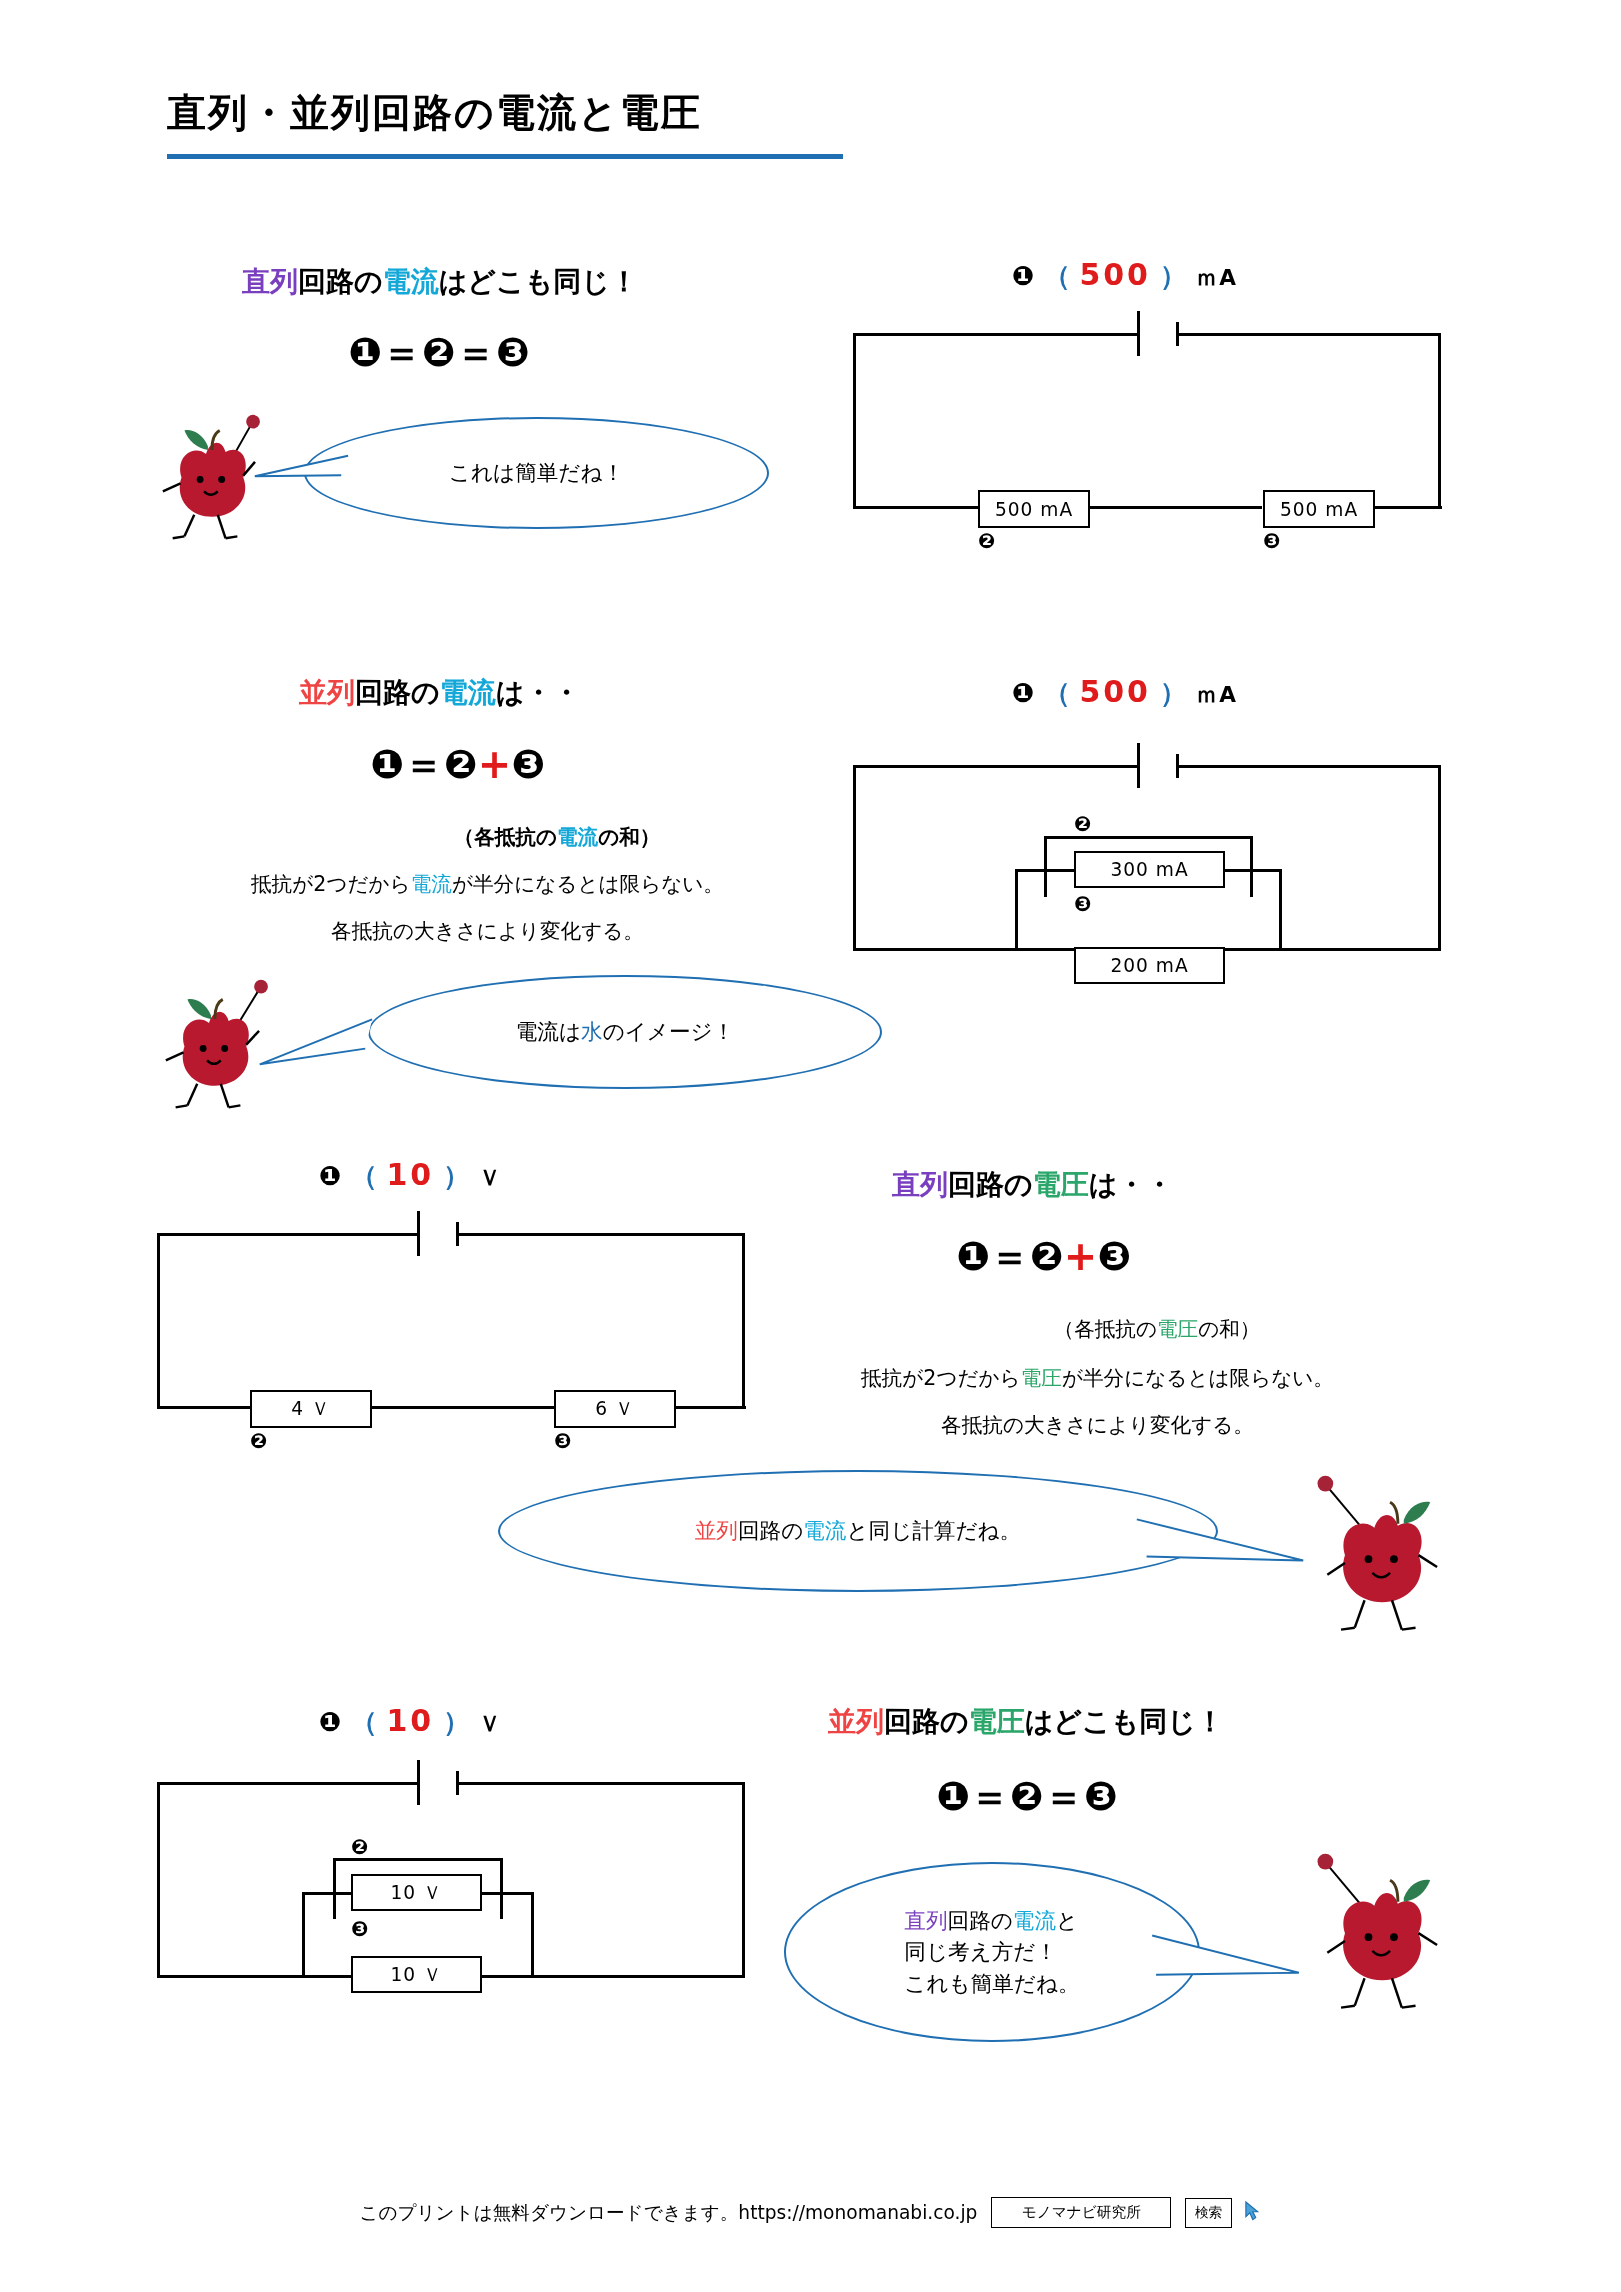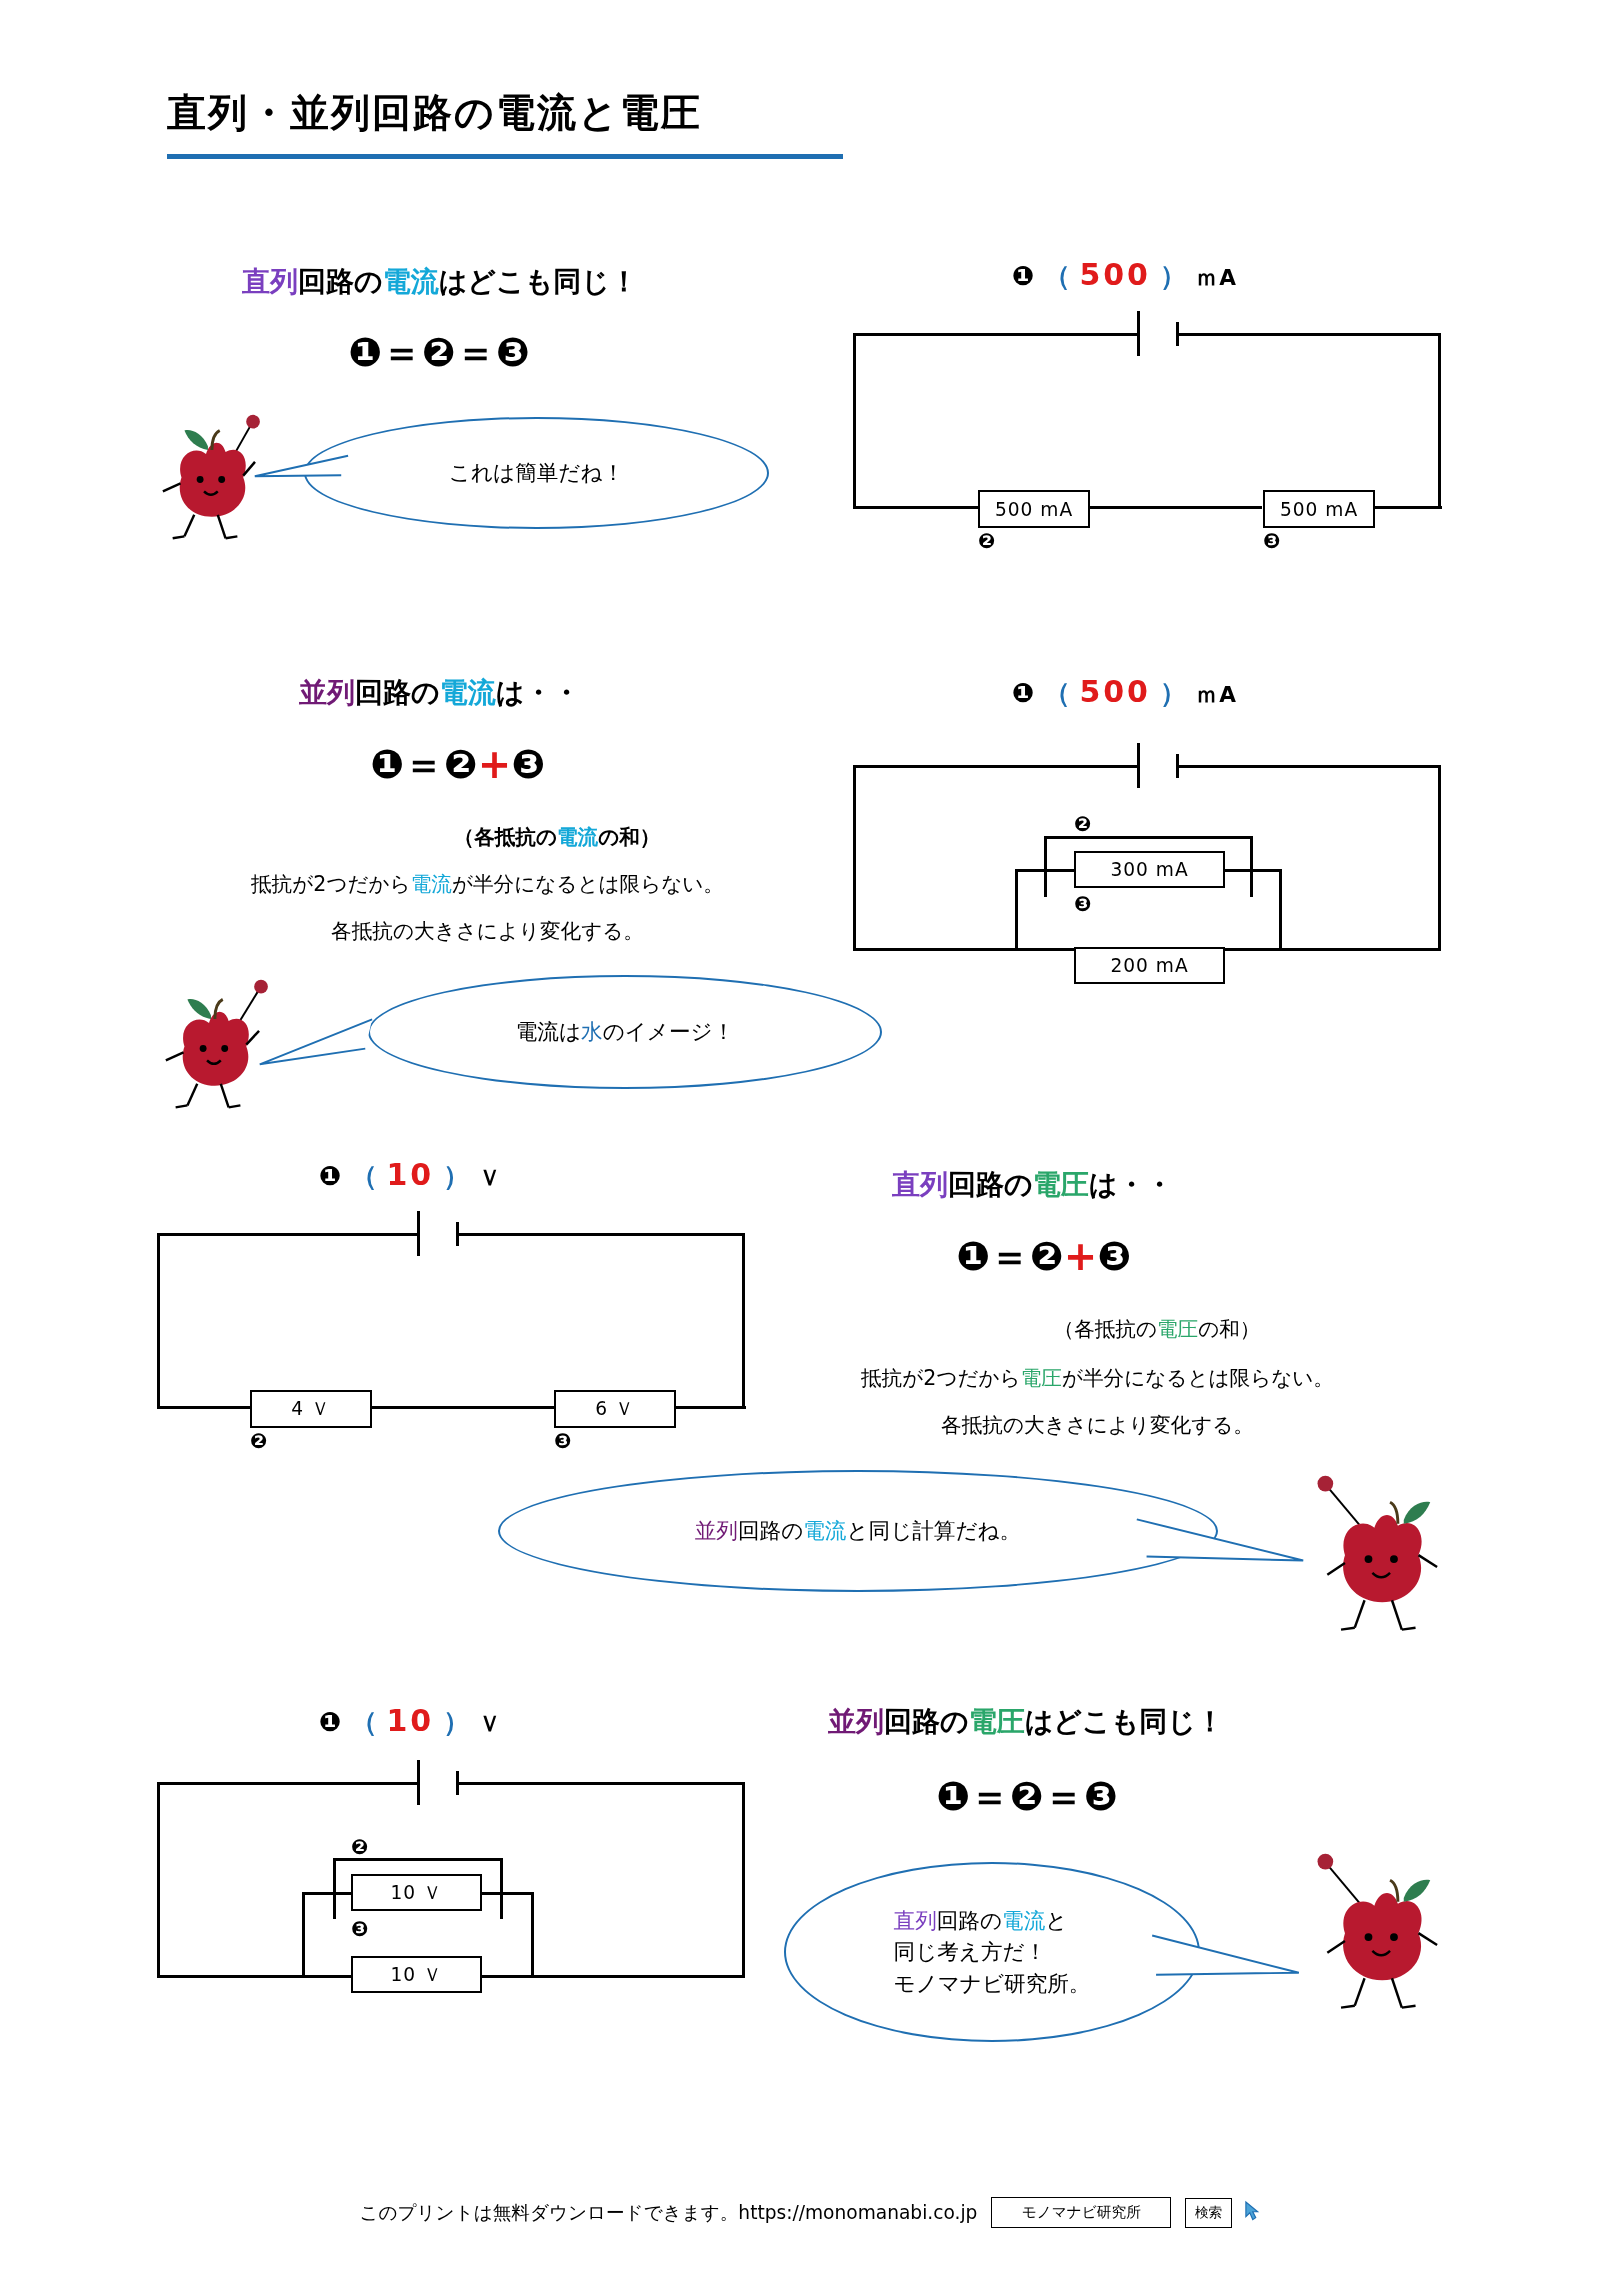--- a/index.html
+++ b/index.html
@@ -16,21 +16,21 @@
   
   .title-wrap{position:absolute;left:167px;top:86px;width:686px;}
   .title{
     font-size:39px;font-weight:bold;letter-spacing:2px;color:#000;
     font-family:"DejaVu Sans","Liberation Sans",sans-serif;
   }
   .title-rule{margin-top:13.7px;width:676px;height:4.9px;background:#1f6fb2;}
 
   
   .ser{color:#7a3fbf;}      
-  .par{color:#701a75;}      
+  .par{color:#ef4444;}      
   .cur{color:#14a8d8;}      
   .vol{color:#2aa66a;}
   .blue{color:#1f6fb2;}
 
   .headline{
     font-size:28px;font-weight:bold;white-space:nowrap;
     font-family:"DejaVu Sans","Liberation Sans",sans-serif;
   }
   .formula{
     font-size:40px;font-weight:bold;white-space:nowrap;
@@ -326,21 +326,21 @@
 
   <div class="abs headline" style="left:828px;top:1703px;">
     <span class="par">並列</span><span>回路の</span><span class="vol">電圧</span><span>はどこも同じ！</span>
   </div>
   <div class="abs formula" style="left:936px;top:1769px;">❶＝❷＝❸</div>
 
   <div class="balloon" style="left:784px;top:1862px;width:412px;height:176px;">
     <span>
       <span class="ser">直列</span><span>回路の</span><span class="cur">電流</span><span>と</span><br>
       <span>同じ考え方だ！</span><br>
-      <span>モノマナビ研究所。</span>
+      <span>これも簡単だね。</span>
     </span>
   </div>
   <svg class="tail" style="left:1142px;top:1916px;" width="167" height="88" viewBox="0 0 170 90">
     <polyline points="10,20 160,58 14,60" fill="#fff" stroke="#1f6fb2" stroke-width="2"></polyline>
   </svg>
 
   <div class="abs" style="left:1294px;top:1843px;width:196px;height:196px;">
     <svg width="196" height="196" viewBox="0 0 200 200">
       <line x1="34" y1="22" x2="86" y2="84" stroke="#000" stroke-width="2"></line>
       <circle cx="32" cy="19" r="8" fill="#a62236"></circle>

